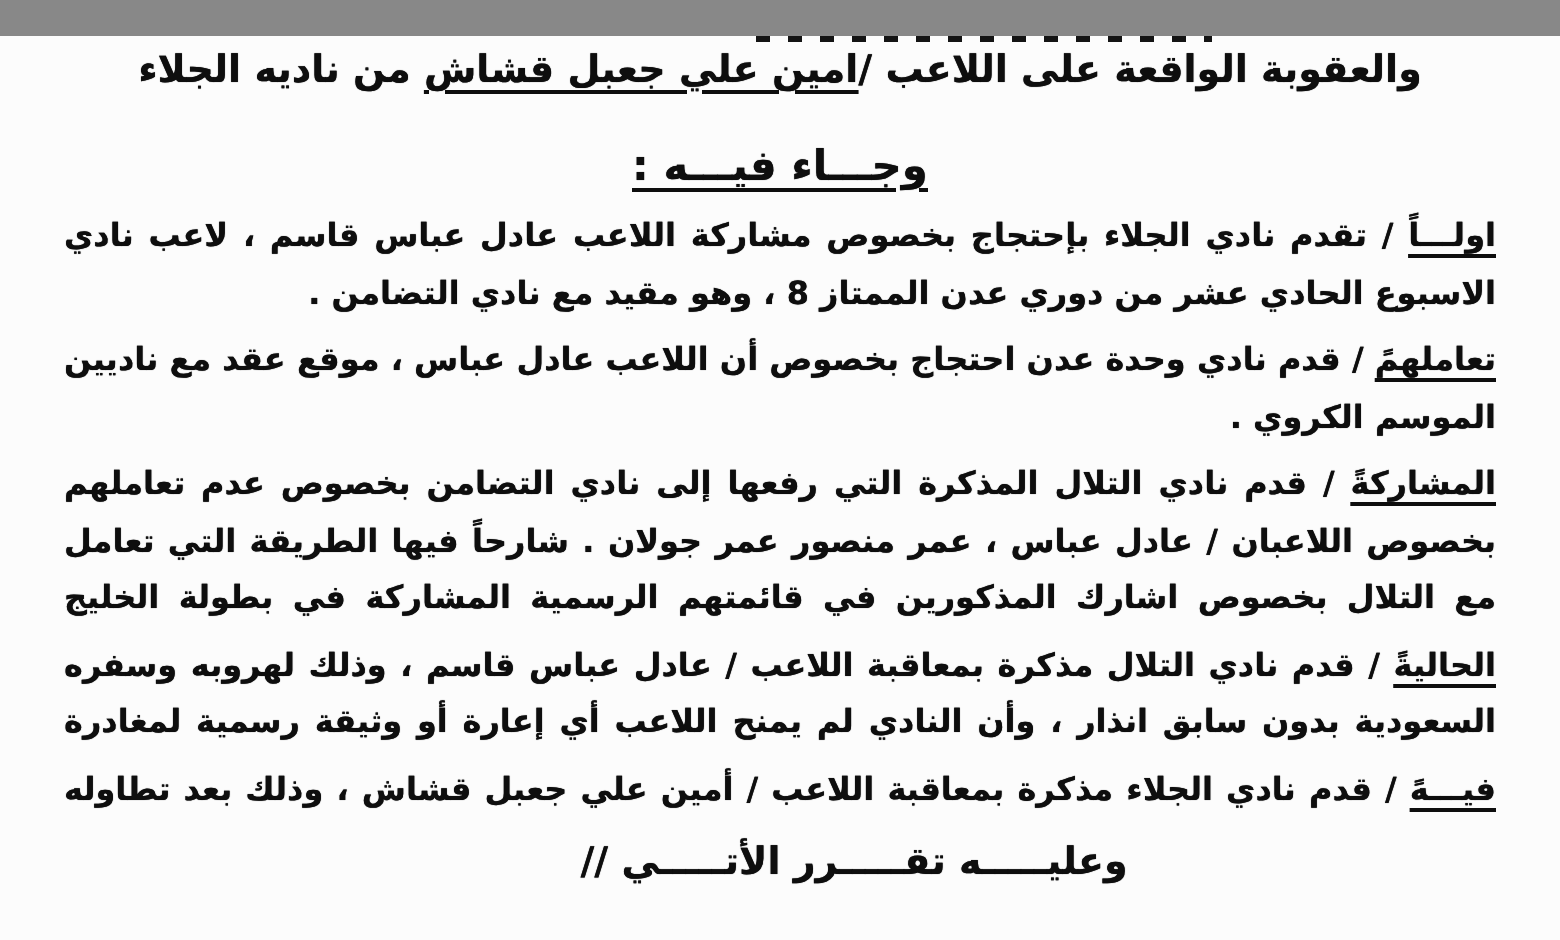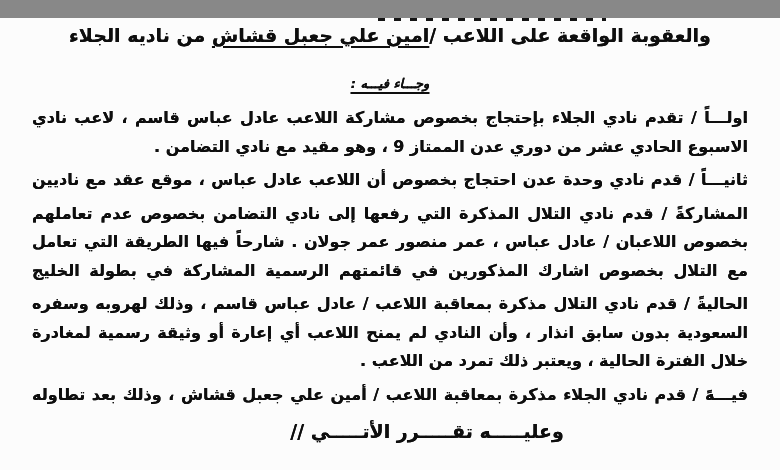--- a/index.html
+++ b/index.html
@@ -31,42 +31,42 @@
     white-space:nowrap;
   }
   .u{
     text-decoration:underline;
     text-decoration-thickness:1.6px;
     text-underline-offset:4px;
   }
   .heading{
     margin-top:21px;
     text-align:center;
-    font-size:13px;
+    font-size:21px;
     line-height:27px;
-    font-style:italic;
   }
   .clauses{
     margin:7px 32px 0 32px;
   }
   .clause{
     margin:0 0 5px 0;
     font-size:16px;
   }
   .line{
     line-height:28.5px;
     max-height:28.5px;
     overflow:hidden;
     text-align:justify;
     text-align-last:justify;
   }
   .line.last{
     text-align-last:right;
   }
   .label{
+    text-decoration:underline;
     text-decoration-thickness:1.6px;
     text-underline-offset:4px;
   }
   .footer{
     margin-top:8px;
     text-align:center;
     font-size:19px;
     line-height:28px;
     transform:translateX(37px);
     white-space:nowrap;
@@ -80,37 +80,37 @@
   <div class="scan-artifact"></div>
 
   <div class="title"><span>والعقوبة الواقعة على اللاعب /</span><span class="u">امين علي جعبل قشاش</span><span> من ناديه الجلاء</span></div>
 
   <div class="heading"><span class="u">وجـــاء فيـــه :</span></div>
 
   <div class="clauses">
 
     <div class="clause">
       <div class="line"><span class="label">اولـــاً</span><span> / </span><span>تقدم نادي الجلاء بإحتجاج بخصوص مشاركة اللاعب عادل عباس قاسم ، لاعب نادي التلال أمام الجلاء في</span></div>
-      <div class="line last">الاسبوع الحادي عشر من دوري عدن الممتاز 9 ، وهو مقيد مع نادي التضامن .</div>
+      <div class="line last">الاسبوع الحادي عشر من دوري عدن الممتاز 8 ، وهو مقيد مع نادي التضامن .</div>
     </div>
 
     <div class="clause">
-      <div class="line"><span class="label">ثانيـــاً</span><span> / </span><span>قدم نادي وحدة عدن احتجاج بخصوص أن اللاعب عادل عباس ، موقع عقد مع ناديين مختلفين في نفس</span></div>
+      <div class="line"><span class="label">تعاملهمً</span><span> / </span><span>قدم نادي وحدة عدن احتجاج بخصوص أن اللاعب عادل عباس ، موقع عقد مع ناديين مختلفين في نفس</span></div>
+      <div class="line last">الموسم الكروي .</div>
     </div>
 
     <div class="clause">
       <div class="line"><span class="label">المشاركةً</span><span> / </span><span>قدم نادي التلال المذكرة التي رفعها إلى نادي التضامن بخصوص عدم تعاملهم بشكل رسمي وقانوني</span></div>
       <div class="line">بخصوص اللاعبان / عادل عباس ، عمر منصور عمر جولان . شارحاً فيها الطريقة التي تعامل بها نادي التضامن</div>
       <div class="line last">مع التلال بخصوص اشارك المذكورين في قائمتهم الرسمية المشاركة في بطولة الخليج للأندية .</div>
     </div>
 
     <div class="clause">
       <div class="line"><span class="label">الحاليةً</span><span> / </span><span>قدم نادي التلال مذكرة بمعاقبة اللاعب / عادل عباس قاسم ، وذلك لهروبه وسفره الى المملكة العربية</span></div>
       <div class="line">السعودية بدون سابق انذار ، وأن النادي لم يمنح اللاعب أي إعارة أو وثيقة رسمية لمغادرة النادي إلى نادي أخر</div>
-      <div class="line last">خلال الفترة الحالية ، ويعتبر ذلك تمرد من اللاعب .</div>
     </div>
 
     <div class="clause">
       <div class="line"><span class="label">فيـــهً</span><span> / </span><span>قدم نادي الجلاء مذكرة بمعاقبة اللاعب / أمين علي جعبل قشاش ، وذلك بعد تطاوله على مساعد المدرب</span></div>
     </div>
 
   </div>
 
   <div class="footer"><span>وعليـــــه تقـــــرر الأتـــــي //</span></div>
 

